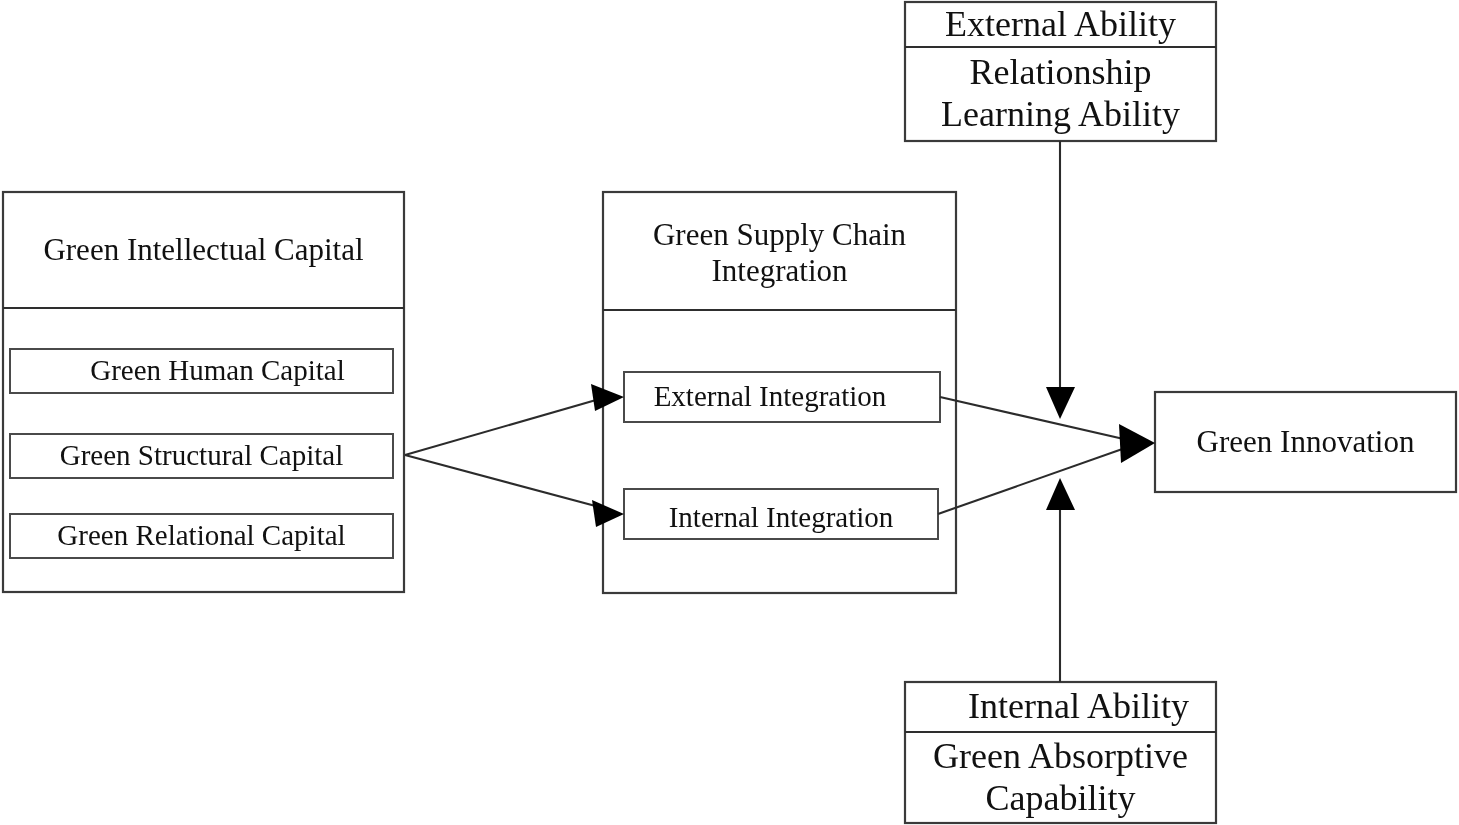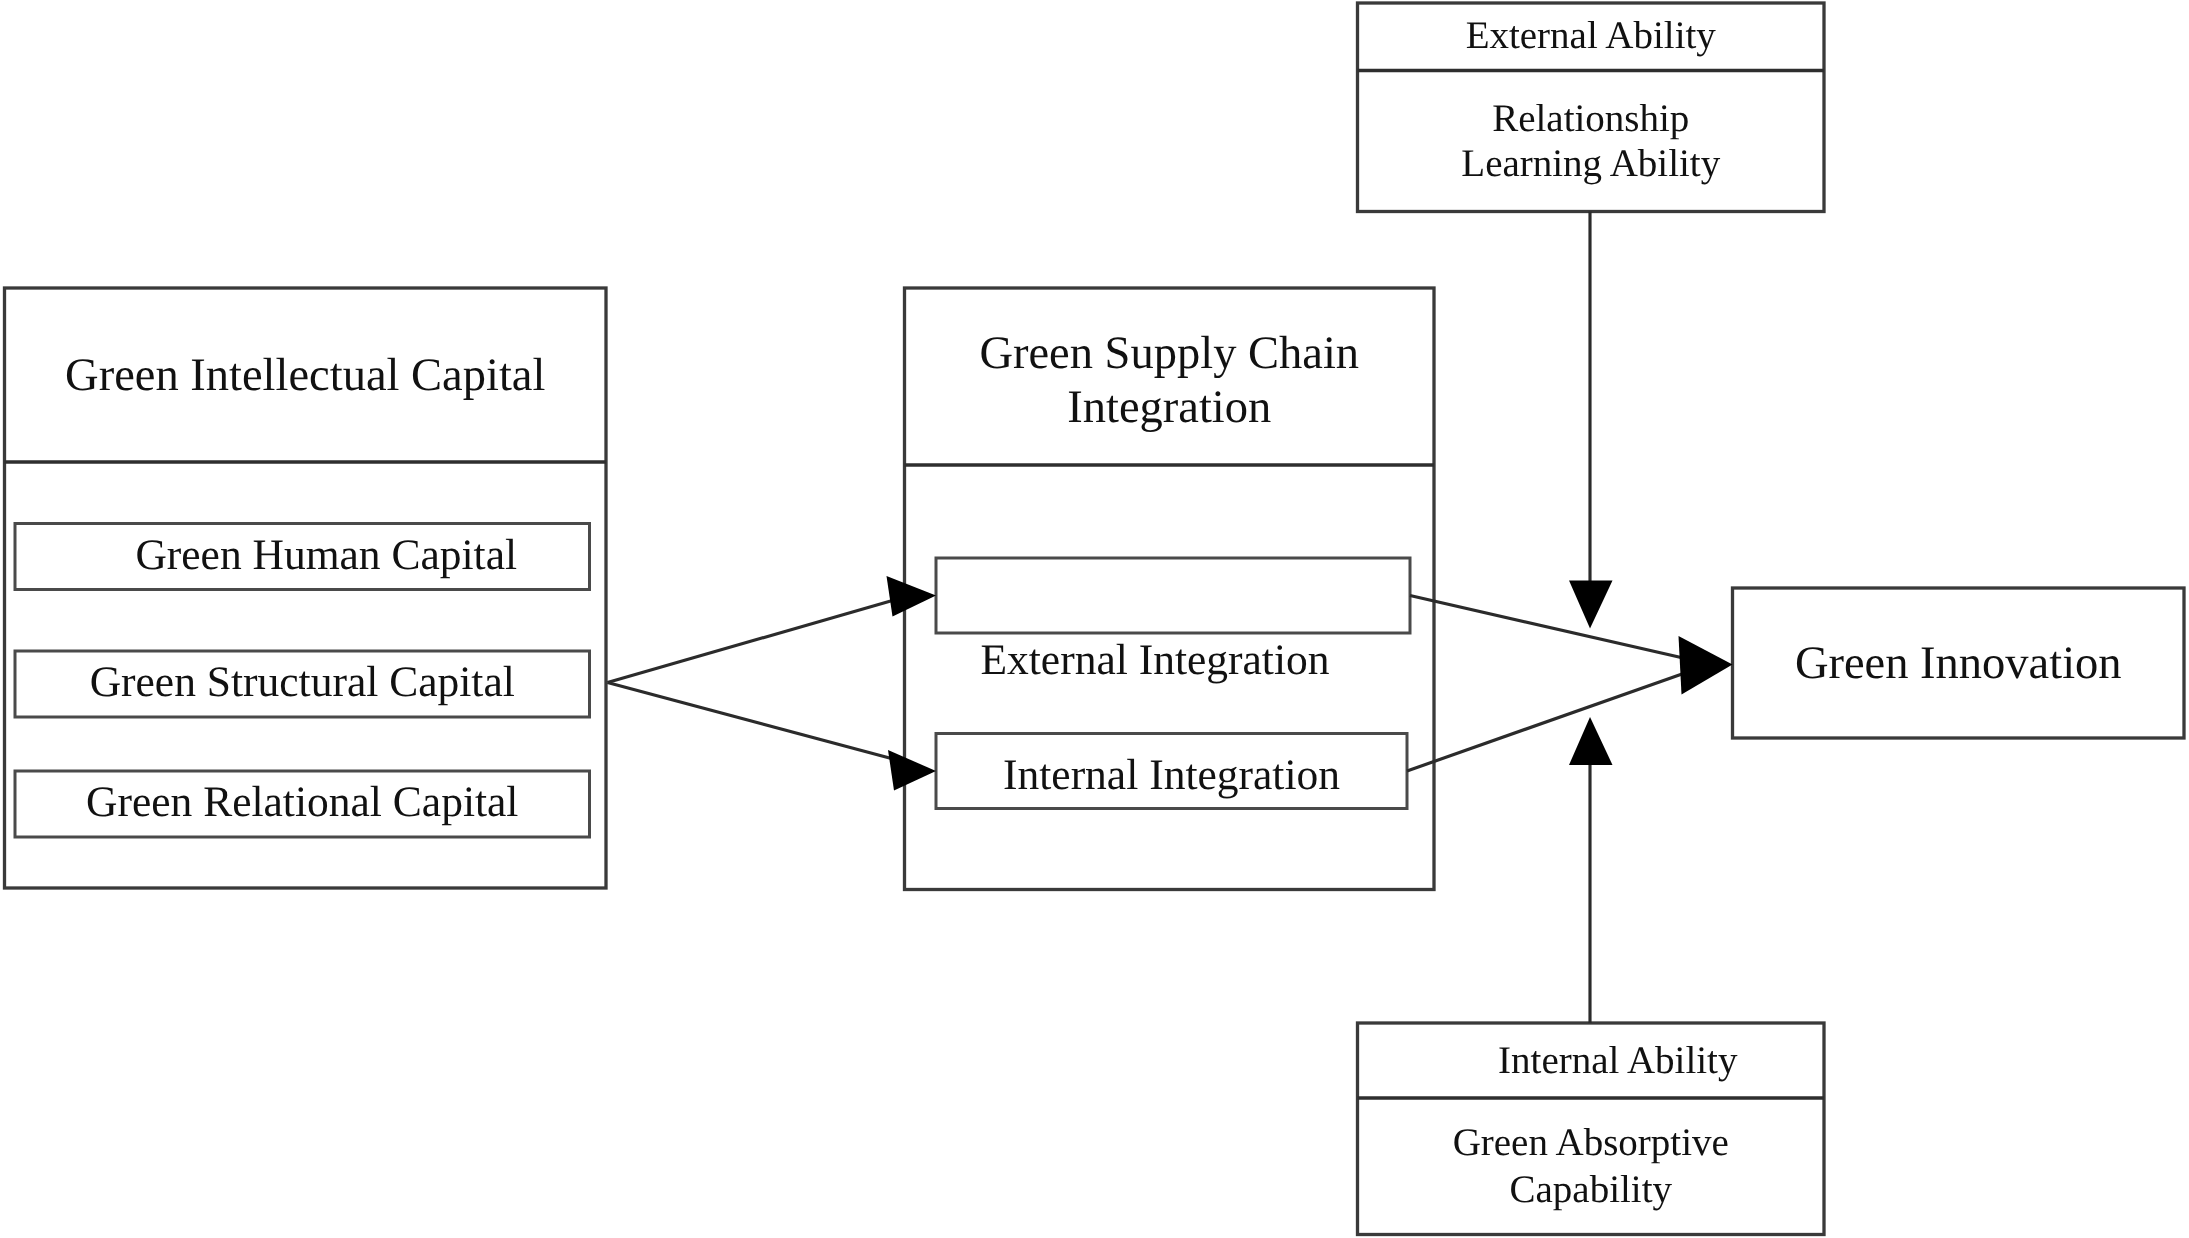--- a/index.html
+++ b/index.html
@@ -50,21 +50,21 @@
     display: flex;
     align-items: center;
     justify-content: center;
     text-align: center;
     color: #111111;
     line-height: 1.16;
     white-space: pre-line;
     pointer-events: none;
   }
   .lbl-xl { font-size: 31px; }
-  .lbl-lg { font-size: 26px; }
+  .lbl-lg { font-size: 36px; }
   .lbl-md { font-size: 29px; }
 </style>
 </head>
 <body>
 
 <div id="diagram-root">
 
   <svg class="diagram-canvas" viewBox="0 0 1459 825">
 
     <rect class="box-rect" x="3" y="192" width="401" height="400"></rect>
@@ -110,21 +110,21 @@
 
   <div class="box-label lbl-md" style="left:10px; top:349px; width:383px; height:44px;padding-left:16px;">Green Human Capital</div>
 
   <div class="box-label lbl-md" style="left:10px; top:434px; width:383px; height:44px;">Green Structural Capital</div>
 
   <div class="box-label lbl-md" style="left:10px; top:514px; width:383px; height:44px;">Green Relational Capital</div>
 
   <div class="box-label lbl-xl" style="left:603px; top:196px; width:353px; height:114px;">Green Supply Chain
 Integration</div>
 
-  <div class="box-label lbl-md" style="left:624px; top:372px; width:292px; height:50px;margin-top:44px;">External Integration</div>
+  <div class="box-label lbl-md" style="left:624px; top:372px; width:292px; height:50px;">External Integration</div>
 
   <div class="box-label lbl-md" style="left:624px; top:489px; width:314px; height:58px;">Internal Integration</div>
 
   <div class="box-label lbl-lg" style="left:905px; top:2px; width:311px; height:45px;">External Ability</div>
 
   <div class="box-label lbl-lg" style="left:905px; top:47px; width:311px; height:94px;border-radius:10px;">Relationship
 Learning Ability</div>
 
   <div class="box-label lbl-lg" style="left:905px; top:682px; width:311px; height:50px;padding-left:18px;">Internal Ability</div>
 

